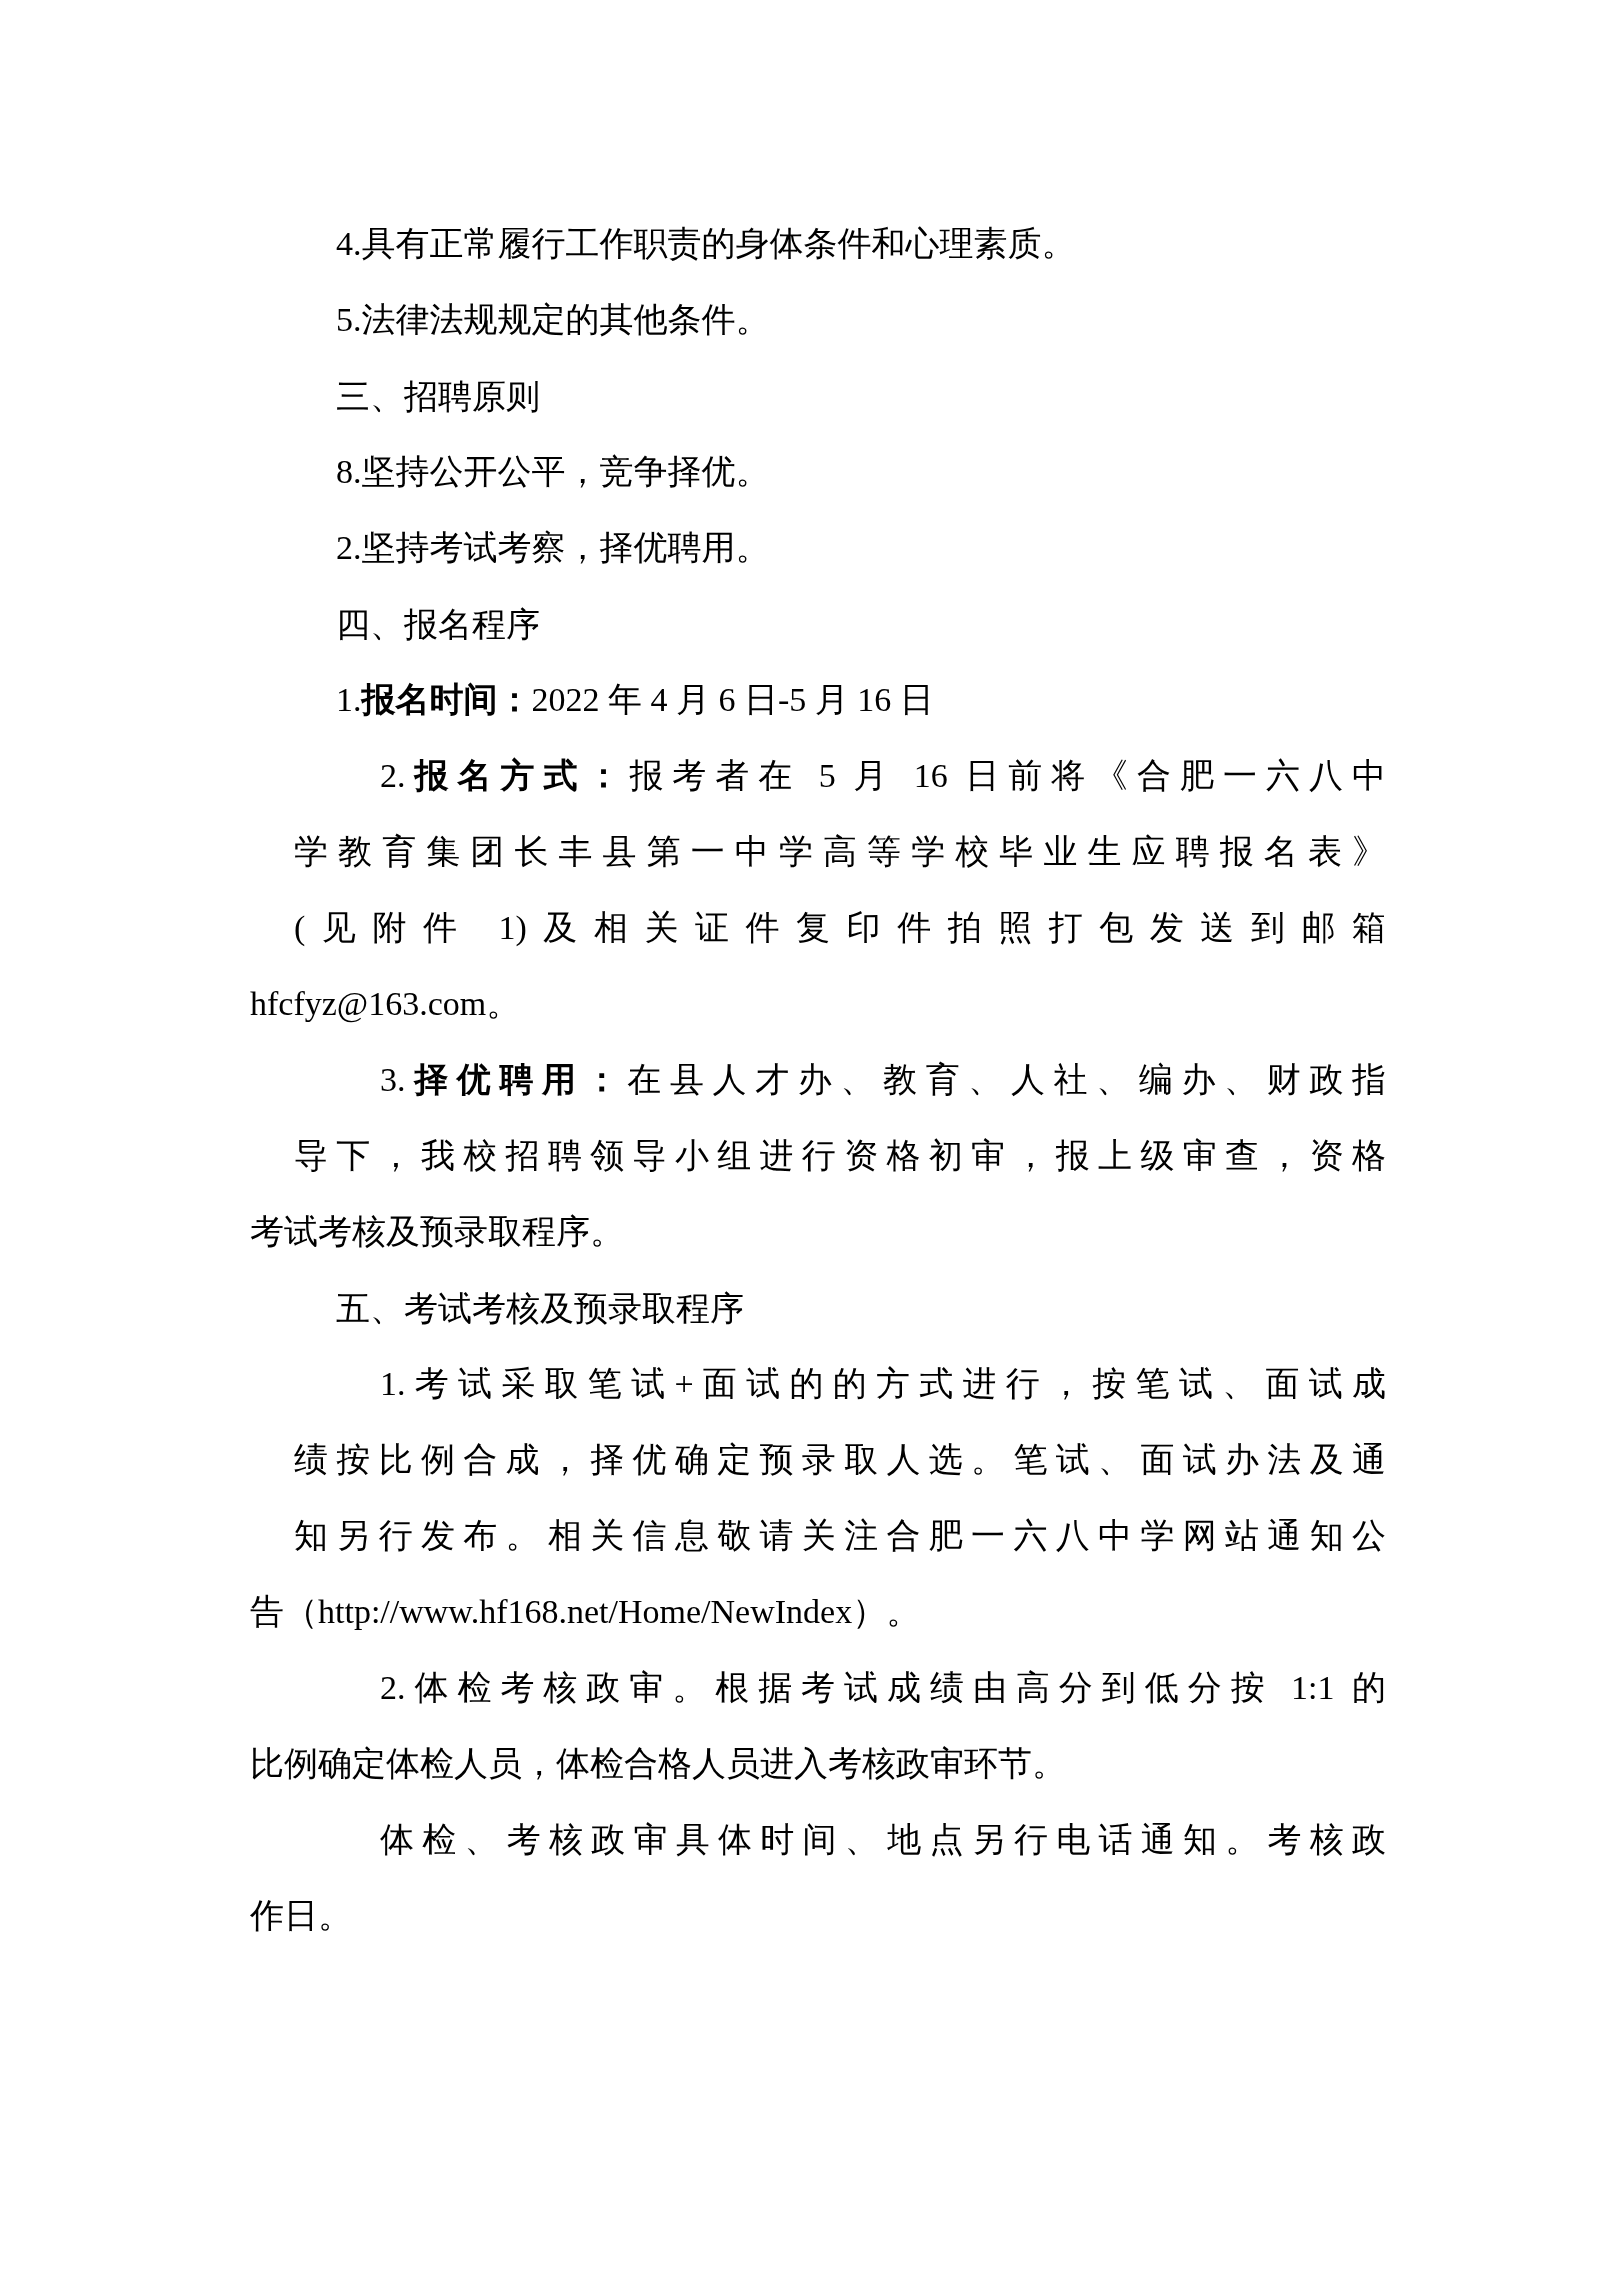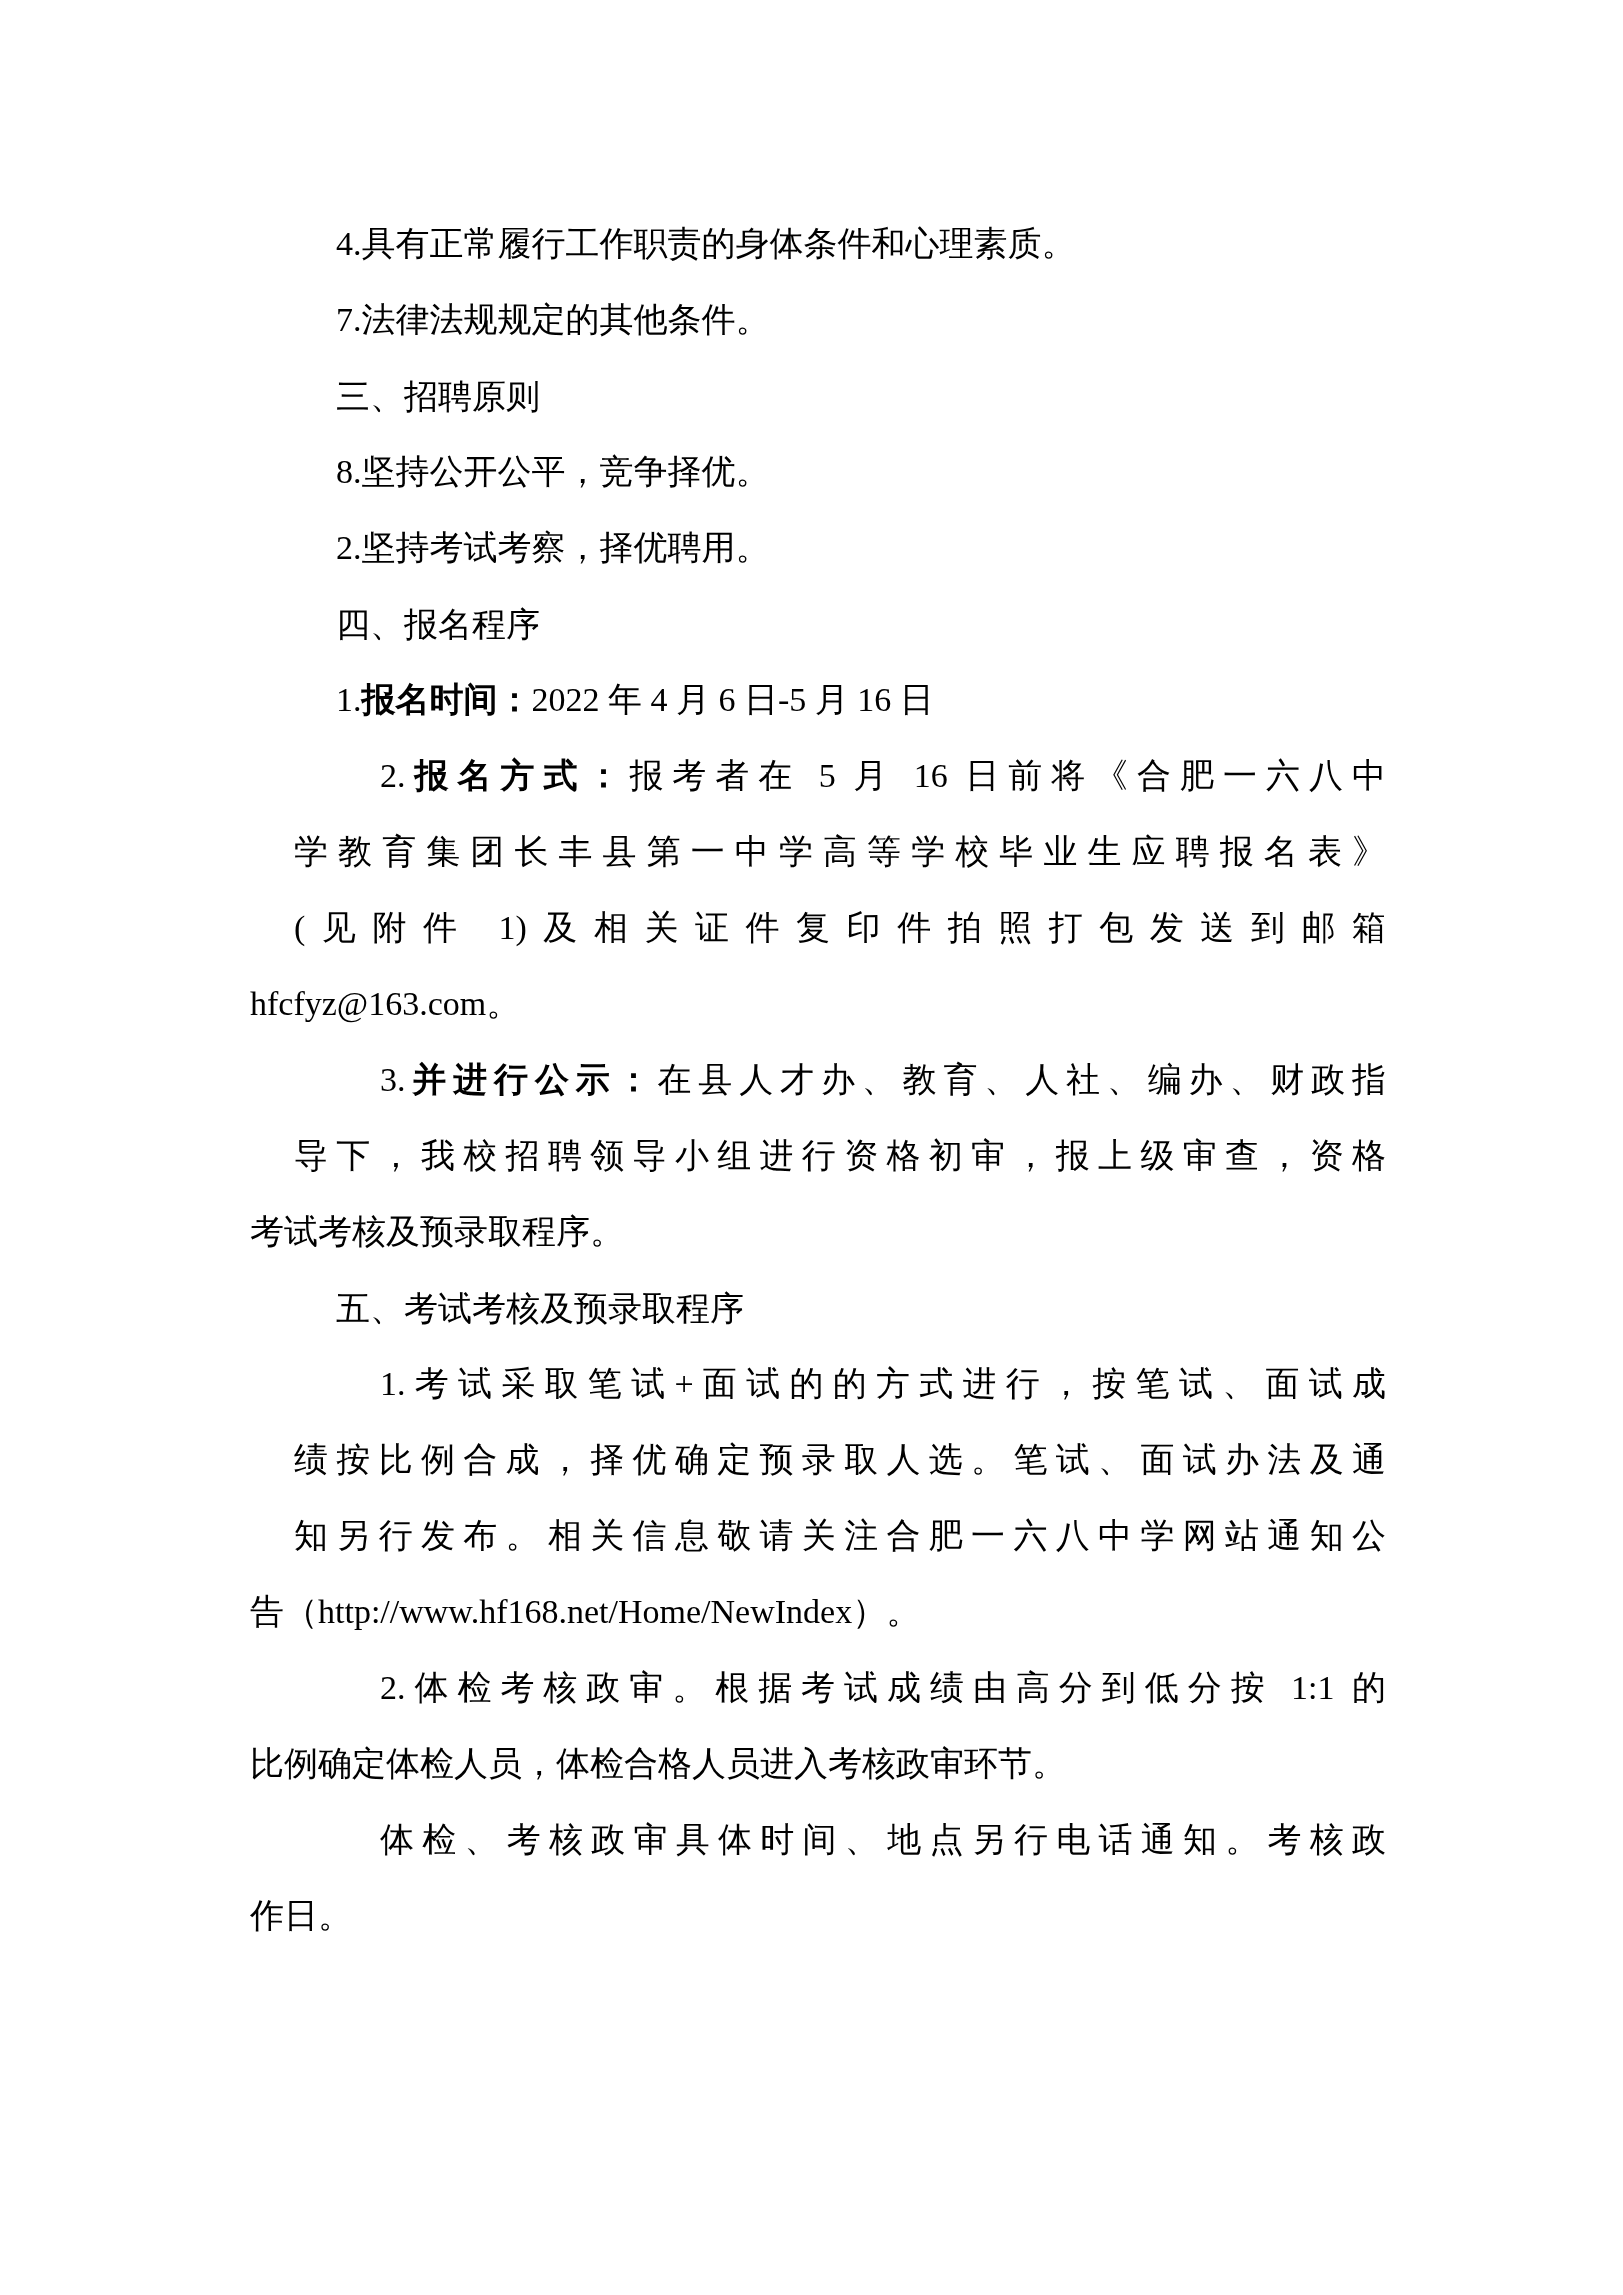--- a/index.html
+++ b/index.html
@@ -47,41 +47,41 @@
   .run.bold { font-weight: bold; }
 </style>
 </head>
 <body>
 
 <div class="page">
   <div class="content">
 
     <div class="line indent"><span class="run">4.具有正常履行工作职责的身体条件和心理素质。</span></div>
 
-    <div class="line indent"><span class="run">7.法律法规规定的其他条件。</span></div>
+    <div class="line indent"><span class="run">5.法律法规规定的其他条件。</span></div>
 
     <div class="line indent heading"><span class="run">三、招聘原则</span></div>
 
     <div class="line indent"><span class="run">8.坚持公开公平，竞争择优。</span></div>
 
     <div class="line indent"><span class="run">2.坚持考试考察，择优聘用。</span></div>
 
     <div class="line indent heading"><span class="run">四、报名程序</span></div>
 
     <div class="line indent"><span class="run">1.</span><span class="run bold">报名时间：</span><span class="run">2022 年 4 月 6 日-5 月 16 日</span></div>
 
     <div class="line indent justify"><span class="run">2.</span><span class="run bold">报名方式：</span><span class="run">报考者在 5 月 16 日前将《合肥一六八中</span></div>
 
     <div class="line justify"><span class="run">学教育集团长丰县第一中学高等学校毕业生应聘报名表》</span></div>
 
     <div class="line justify"><span class="run">(见附件 1)及相关证件复印件拍照打包发送到邮箱</span></div>
 
     <div class="line"><span class="run">hfcfyz@163.com。</span></div>
 
-    <div class="line indent justify"><span class="run">3.</span><span class="run bold">并进行公示：</span><span class="run">在县人才办、教育、人社、编办、财政指</span></div>
+    <div class="line indent justify"><span class="run">3.</span><span class="run bold">择优聘用：</span><span class="run">在县人才办、教育、人社、编办、财政指</span></div>
 
     <div class="line justify"><span class="run">导下，我校招聘领导小组进行资格初审，报上级审查，资格</span></div>
 
     <div class="line"><span class="run">考试考核及预录取程序。</span></div>
 
     <div class="line indent heading"><span class="run">五、考试考核及预录取程序</span></div>
 
     <div class="line indent justify"><span class="run">1.考试采取笔试+面试的的方式进行，按笔试、面试成</span></div>
 
     <div class="line justify"><span class="run">绩按比例合成，择优确定预录取人选。笔试、面试办法及通</span></div>

